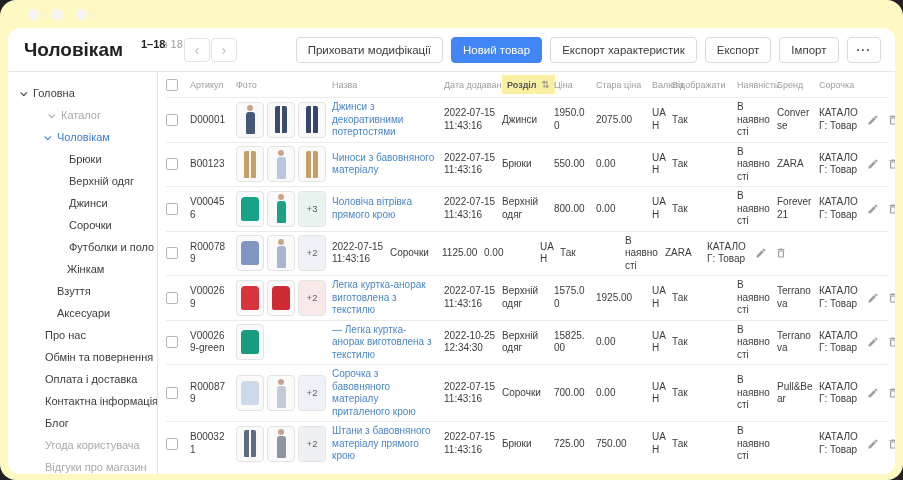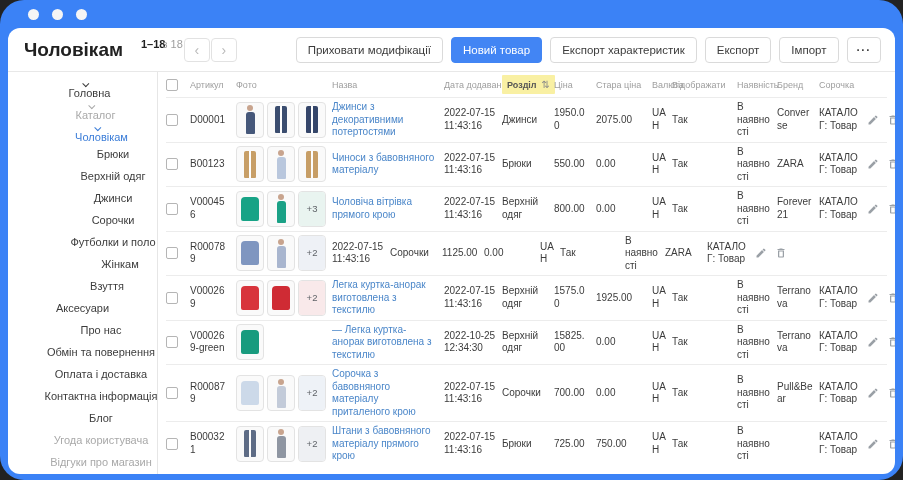--- a/index.html
+++ b/index.html
@@ -1,40 +1,40 @@
 <!DOCTYPE html>
 <html style="--accent: #4285f4; --link: #4a86c9; --hl: #f9f0a3;"><head>
 <meta charset="utf-8">
 <style>
   :root{
     --accent:#4285f4; --link:#4a86c9; --hl:#f9f0a3;
     --txt:#3c3c3c; --muted:#9e9e9e; --line:#ececec;
   }
   *{box-sizing:border-box;margin:0;padding:0;font-family:"Liberation Sans","DejaVu Sans",sans-serif;}
   body{background:#222;width:903px;height:480px;overflow:hidden;}
-  .stage{position:relative;width:903px;height:480px;background:#3b82f6;border-radius:24px;overflow:hidden;}
+  .stage{position:relative;width:903px;height:480px;background:#fef9c3;border-radius:16px;overflow:hidden;}
   .win-dots{position:absolute;top:9px;left:28px;display:flex;gap:13px;}
   .win-dot{width:11px;height:11px;border-radius:50%;background:#f5f5f5;}
   .window{position:absolute;top:28px;left:8px;right:8px;bottom:6px;background:#fff;border-radius:12px;display:flex;flex-direction:column;overflow:hidden;}
   
   .win-header{display:flex;align-items:center;padding:9px 14px 8px 16px;border-bottom:1px solid #e8e8e8;}
   .page-title{font-size:19px;font-weight:700;color:#212121;margin-right:18px;}
   .pager{display:flex;align-items:flex-start;gap:1px;margin-right:auto;}
   .pager .range{font-size:11px;font-weight:700;color:#212121;}
   .pager .of{font-size:11px;color:var(--muted);margin-left:-4px;}
   .pg-btn{width:26px;height:24px;border:1px solid #e2e2e2;border-radius:4px;background:#fff;color:#b9b9b9;
           font-size:14px;line-height:22px;text-align:center;cursor:pointer;}
   .toolbar{display:flex;gap:8px;align-items:center;}
   .btn{border:1px solid #dadada;background:#fff;color:#3c3c3c;font-size:11.5px;padding:6px 11px;border-radius:4px;white-space:nowrap;cursor:pointer;}
   .btn.primary{background:var(--accent);border-color:var(--accent);color:#fff;}
   .btn.more{font-weight:700;letter-spacing:1px;padding:6px 9px;}
   
   .content{display:flex;flex:1;overflow:hidden;}
   .sidebar{width:150px;border-right:1px solid #e6e6e6;padding-top:10px;flex-shrink:0;overflow:hidden;}
-  .side-item{display:flex;align-items:center;font-size:11px;color:#3c3c3c;height:22px;cursor:pointer;white-space:nowrap;flex-direction:column;}
+  .side-item{display:flex;align-items:center;font-size:11px;color:#3c3c3c;height:22px;cursor:pointer;white-space:nowrap;}
   .side-item.muted{color:#a9a9a9;}
   .side-item.active{color:#3b7dd8;}
   .chev{width:5px;height:5px;border-left:1.4px solid currentColor;border-bottom:1.4px solid currentColor;
         transform:rotate(-45deg) translateY(-1px);display:inline-block;margin-right:6px;flex-shrink:0;}
   
   .table-area{flex:1;padding:0 8px 0 8px;overflow:hidden;}
   .tr,.thead{display:flex;align-items:center;}
   .thead{height:25px;}
   .th{font-size:9px;color:#9e9e9e;white-space:nowrap;}
   .tr{border-top:1px solid var(--line);min-height:41px;padding:3px 0;}
@@ -97,21 +97,21 @@
         <button class="btn more">···</button>
       </div>
     </div>
 
     <div class="content">
       <nav class="sidebar">
           <div class="side-item" style="padding-left: 14px;">
             <span class="chev"></span>
             <span>Головна</span>
           </div>
-          <div class="side-item muted" style="padding-left: 26px;">
+          <div class="side-item muted" style="padding-left: 42px;">
             <span class="chev"></span>
             <span>Каталог</span>
           </div>
           <div class="side-item active" style="padding-left: 38px;">
             <span class="chev"></span>
             <span>Чоловікам</span>
           </div>
           <div class="side-item" style="padding-left: 61px;">
             <span>Брюки</span>
           </div>
@@ -120,27 +120,27 @@
           </div>
           <div class="side-item" style="padding-left: 61px;">
             <span>Джинси</span>
           </div>
           <div class="side-item" style="padding-left: 61px;">
             <span>Сорочки</span>
           </div>
           <div class="side-item" style="padding-left: 61px;">
             <span>Футболки и поло</span>
           </div>
-          <div class="side-item" style="padding-left: 59px; margin-left: 16px;">
+          <div class="side-item" style="padding-left: 59px;">
             <span>Жінкам</span>
           </div>
           <div class="side-item" style="padding-left: 49px;">
             <span>Взуття</span>
           </div>
-          <div class="side-item" style="">
+          <div class="side-item" style="padding-left: 49px;">
             <span>Аксесуари</span>
           </div>
           <div class="side-item" style="padding-left: 37px;">
             <span>Про нас</span>
           </div>
           <div class="side-item" style="padding-left: 37px;">
             <span>Обмін та повернення</span>
           </div>
           <div class="side-item" style="padding-left: 37px;">
             <span>Оплата і доставка</span>

